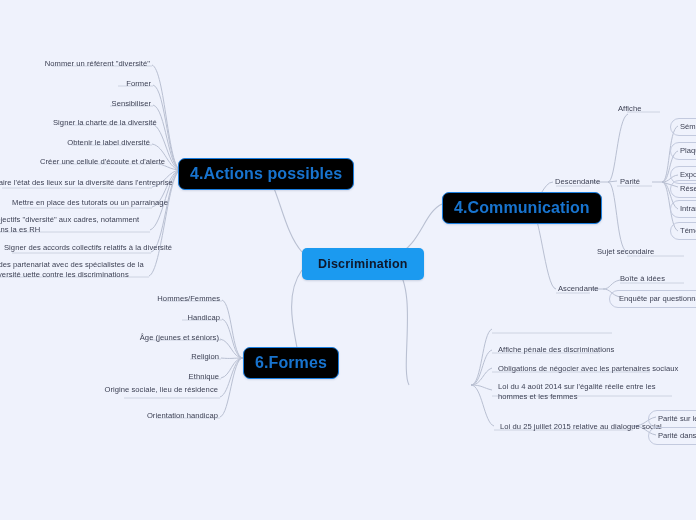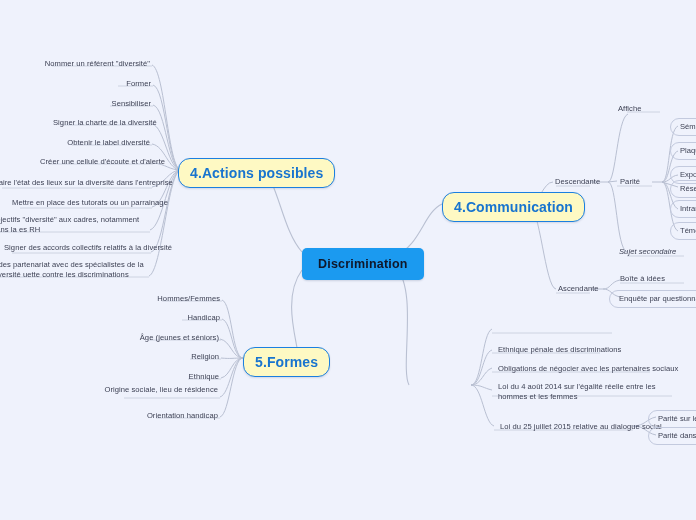--- a/index.html
+++ b/index.html
@@ -41,27 +41,27 @@
     font-weight: bold;
     font-size: 12.5px;
     letter-spacing: 0.2px;
     border-radius: 5px;
     padding: 9px 16px;
     box-shadow: 0 1px 2px rgba(40,60,100,0.18);
   }
 
   
   .lvl1 {
-    background: #fef9c3;
+    background: #000000;
     color: #1874cf;
     font-weight: bold;
-    font-size: 14px;
+    font-size: 16px;
     letter-spacing: 0.1px;
     border: 1.6px solid #1b7fe0;
-    border-radius: 12px;
+    border-radius: 7px;
     padding: 6px 11px;
     box-shadow: 0 1px 2px rgba(40,60,100,0.14);
   }
 
   
   .leaf {
     color: #3b3f52;
     font-size: 7.6px;
     line-height: 1.35;
     letter-spacing: 0.05px;
@@ -219,59 +219,59 @@
   <div class="node pill" style="left:670px; top:180px;">
     <span>Réseau</span>
   </div>
   <div class="node pill" style="left:670px; top:200px;">
     <span>Intranet</span>
   </div>
   <div class="node pill" style="left:670px; top:222px;">
     <span>Témoignage</span>
   </div>
 
-  <div class="node leaf l" style="left:617px; top:246px;font-style:italic;">
+  <div class="node leaf l" style="left:595px; top:246px;">
     <span>Sujet secondaire</span>
   </div>
 
   <div class="node leaf l" style="left:556px; top:283px;">
     <span>Ascendante</span>
   </div>
 
   <div class="node leaf l" style="left:618px; top:273px;">
     <span>Boîte à idées</span>
   </div>
 
   <div class="node pill" style="left:609px; top:290px;">
     <span>Enquête par questionnaire</span>
   </div>
 
 
   <div class="node leaf l" style="left:496px; top:344px;">
-    <span>Ethnique pénale des discriminations</span>
+    <span>Affiche pénale des discriminations</span>
   </div>
   <div class="node leaf l" style="left:496px; top:363px;">
     <span>Obligations de négocier avec les partenaires sociaux</span>
   </div>
   <div class="node leaf l two-line" style="left:496px; top:381px; width:176px;">
     <span>Loi du 4 août 2014 sur l'égalité réelle entre les hommes et les femmes</span>
   </div>
   <div class="node leaf l" style="left:498px; top:421px;">
     <span>Loi du 25 juillet 2015 relative au dialogue social</span>
   </div>
 
   <div class="node pill" style="left:648px; top:410px;">
     <span>Parité sur les</span>
   </div>
   <div class="node pill" style="left:648px; top:427px;">
     <span>Parité dans le</span>
   </div>
 
   <div class="node lvl1" style="left:243px; top:347px;">
-    <span>5.Formes</span>
+    <span>6.Formes</span>
   </div>
 
   <div class="node leaf r" style="left:122px; top:293px; width:100px;">
     <span>Hommes/Femmes</span>
   </div>
   <div class="node leaf r" style="left:142px; top:312px; width:80px;">
     <span>Handicap</span>
   </div>
   <div class="node leaf r" style="left:108px; top:332px; width:113px;">
     <span>Âge (jeunes et séniors)</span>

